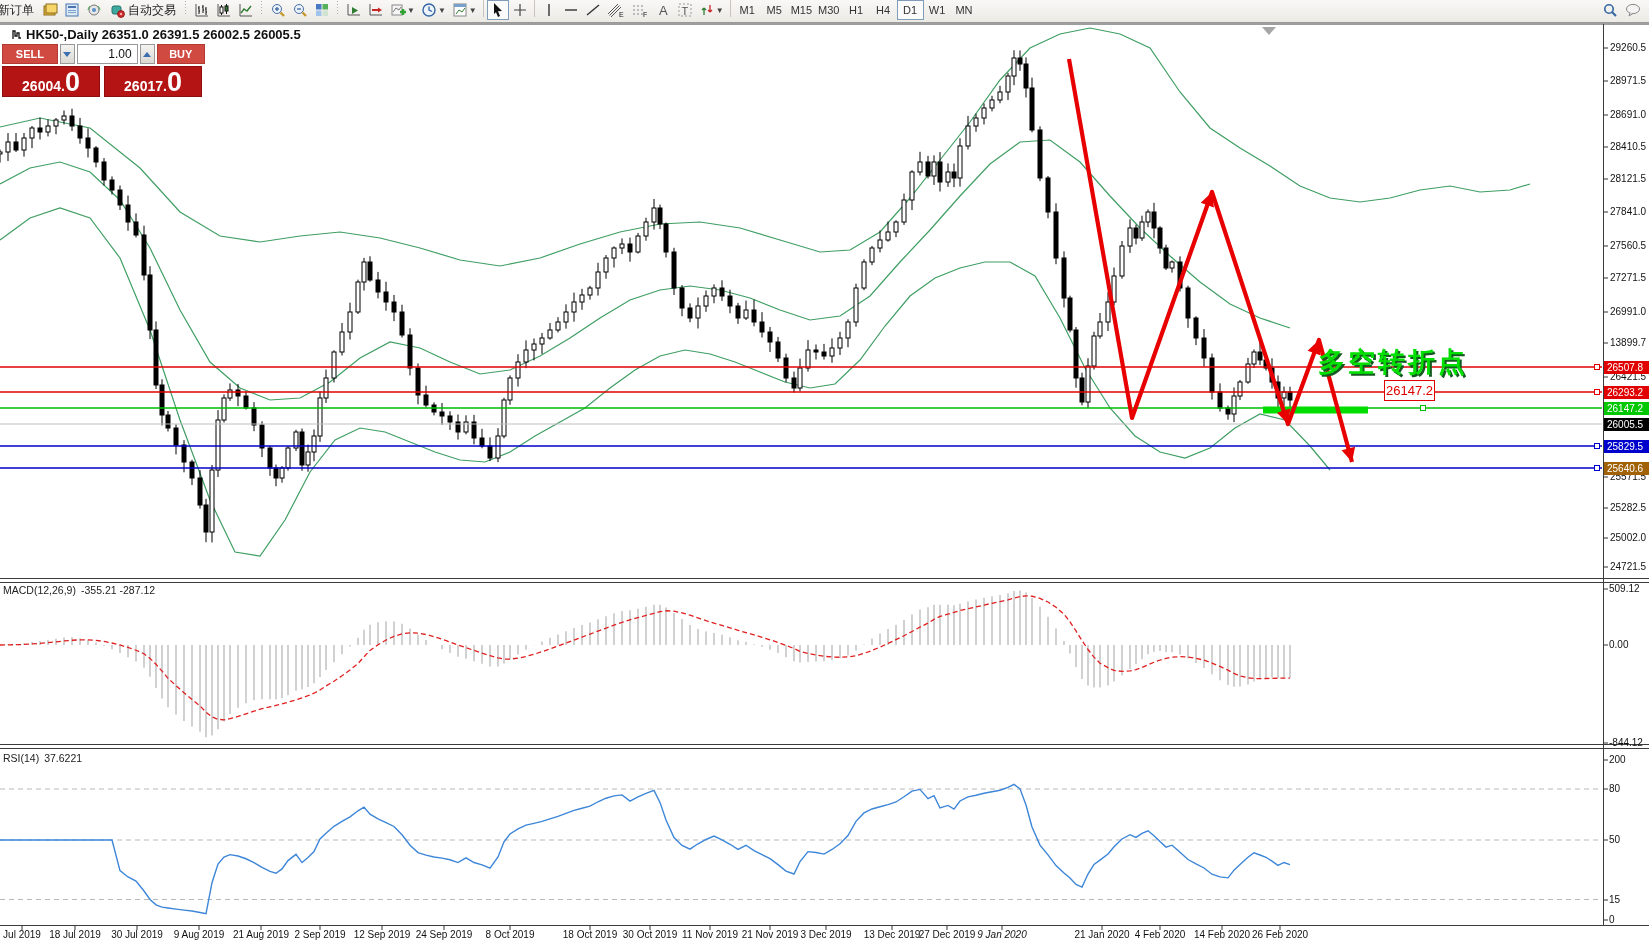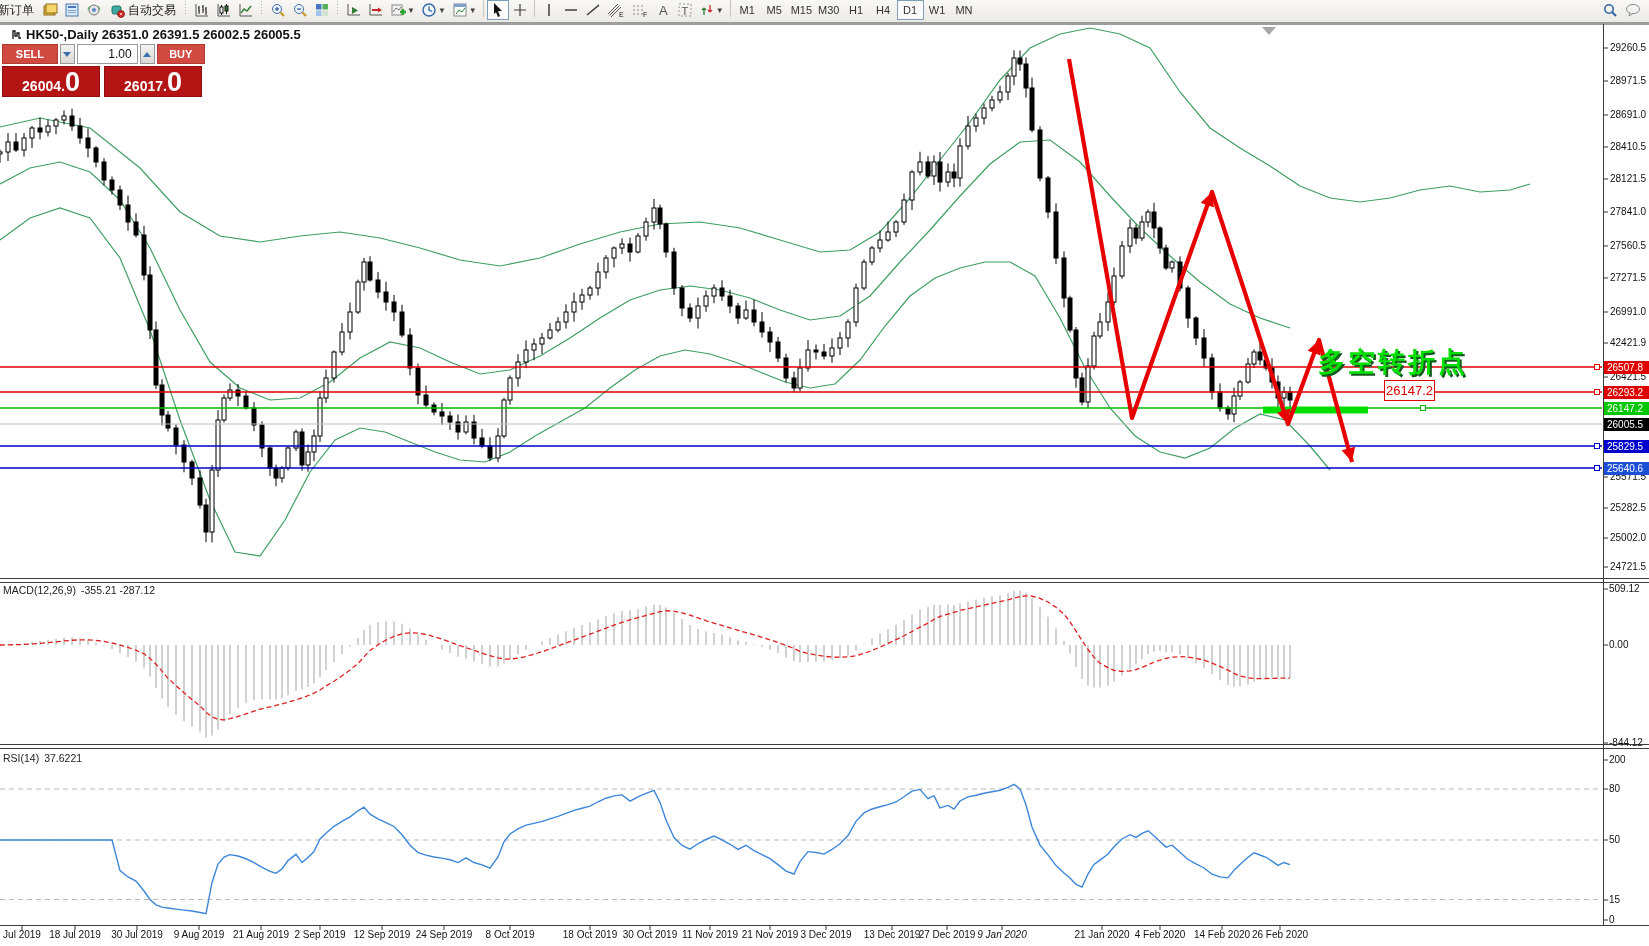--- a/index.html
+++ b/index.html
@@ -928,32 +928,32 @@
   <div id="price-labels">
       <div class="lbl" style="left: 1610px; top: 42px;">29260.5</div>
       <div class="lbl" style="left: 1610px; top: 75px;">28971.5</div>
       <div class="lbl" style="left: 1610px; top: 109px;">28691.0</div>
       <div class="lbl" style="left: 1610px; top: 141px;">28410.5</div>
       <div class="lbl" style="left: 1610px; top: 173px;">28121.5</div>
       <div class="lbl" style="left: 1610px; top: 206px;">27841.0</div>
       <div class="lbl" style="left: 1610px; top: 240px;">27560.5</div>
       <div class="lbl" style="left: 1610px; top: 272px;">27271.5</div>
       <div class="lbl" style="left: 1610px; top: 306px;">26991.0</div>
-      <div class="lbl" style="left: 1610px; top: 337px;">42421.9</div>
+      <div class="lbl" style="left: 1610px; top: 337px;">13899.7</div>
       <div class="lbl" style="left: 1610px; top: 371px;">26421.5</div>
       <div class="lbl" style="left: 1610px; top: 471px;">25571.5</div>
       <div class="lbl" style="left: 1610px; top: 502px;">25282.5</div>
       <div class="lbl" style="left: 1610px; top: 532px;">25002.0</div>
       <div class="lbl" style="left: 1610px; top: 561px;">24721.5</div>
       <div class="price-tag" style="top: 360.5px; background: rgb(224, 0, 0);">26507.8</div>
       <div class="price-tag" style="top: 385.5px; background: rgb(224, 0, 0);">26293.2</div>
       <div class="price-tag" style="top: 401.5px; background: rgb(0, 200, 0);">26147.2</div>
       <div class="price-tag" style="top: 417.5px; background: rgb(0, 0, 0);">26005.5</div>
       <div class="price-tag" style="top: 439.5px; background: rgb(0, 0, 205);">25829.5</div>
-      <div class="price-tag" style="top: 461.5px; background: #1d4ed8;">25640.6</div>
+      <div class="price-tag" style="top: 461.5px; background: #a16207;">25640.6</div>
       <div class="lbl" style="left: 1609px; top: 583px;">509.12</div>
       <div class="lbl" style="left: 1609px; top: 639px;">0.00</div>
       <div class="lbl" style="left: 1609px; top: 737px;">-844.12</div>
       <div class="lbl" style="left: 1609px; top: 754px;">200</div>
       <div class="lbl" style="left: 1609px; top: 783px;">80</div>
       <div class="lbl" style="left: 1609px; top: 834px;">50</div>
       <div class="lbl" style="left: 1609px; top: 894px;">15</div>
       <div class="lbl" style="left: 1609px; top: 914px;">0</div>
     </div>
   <div id="date-labels">

